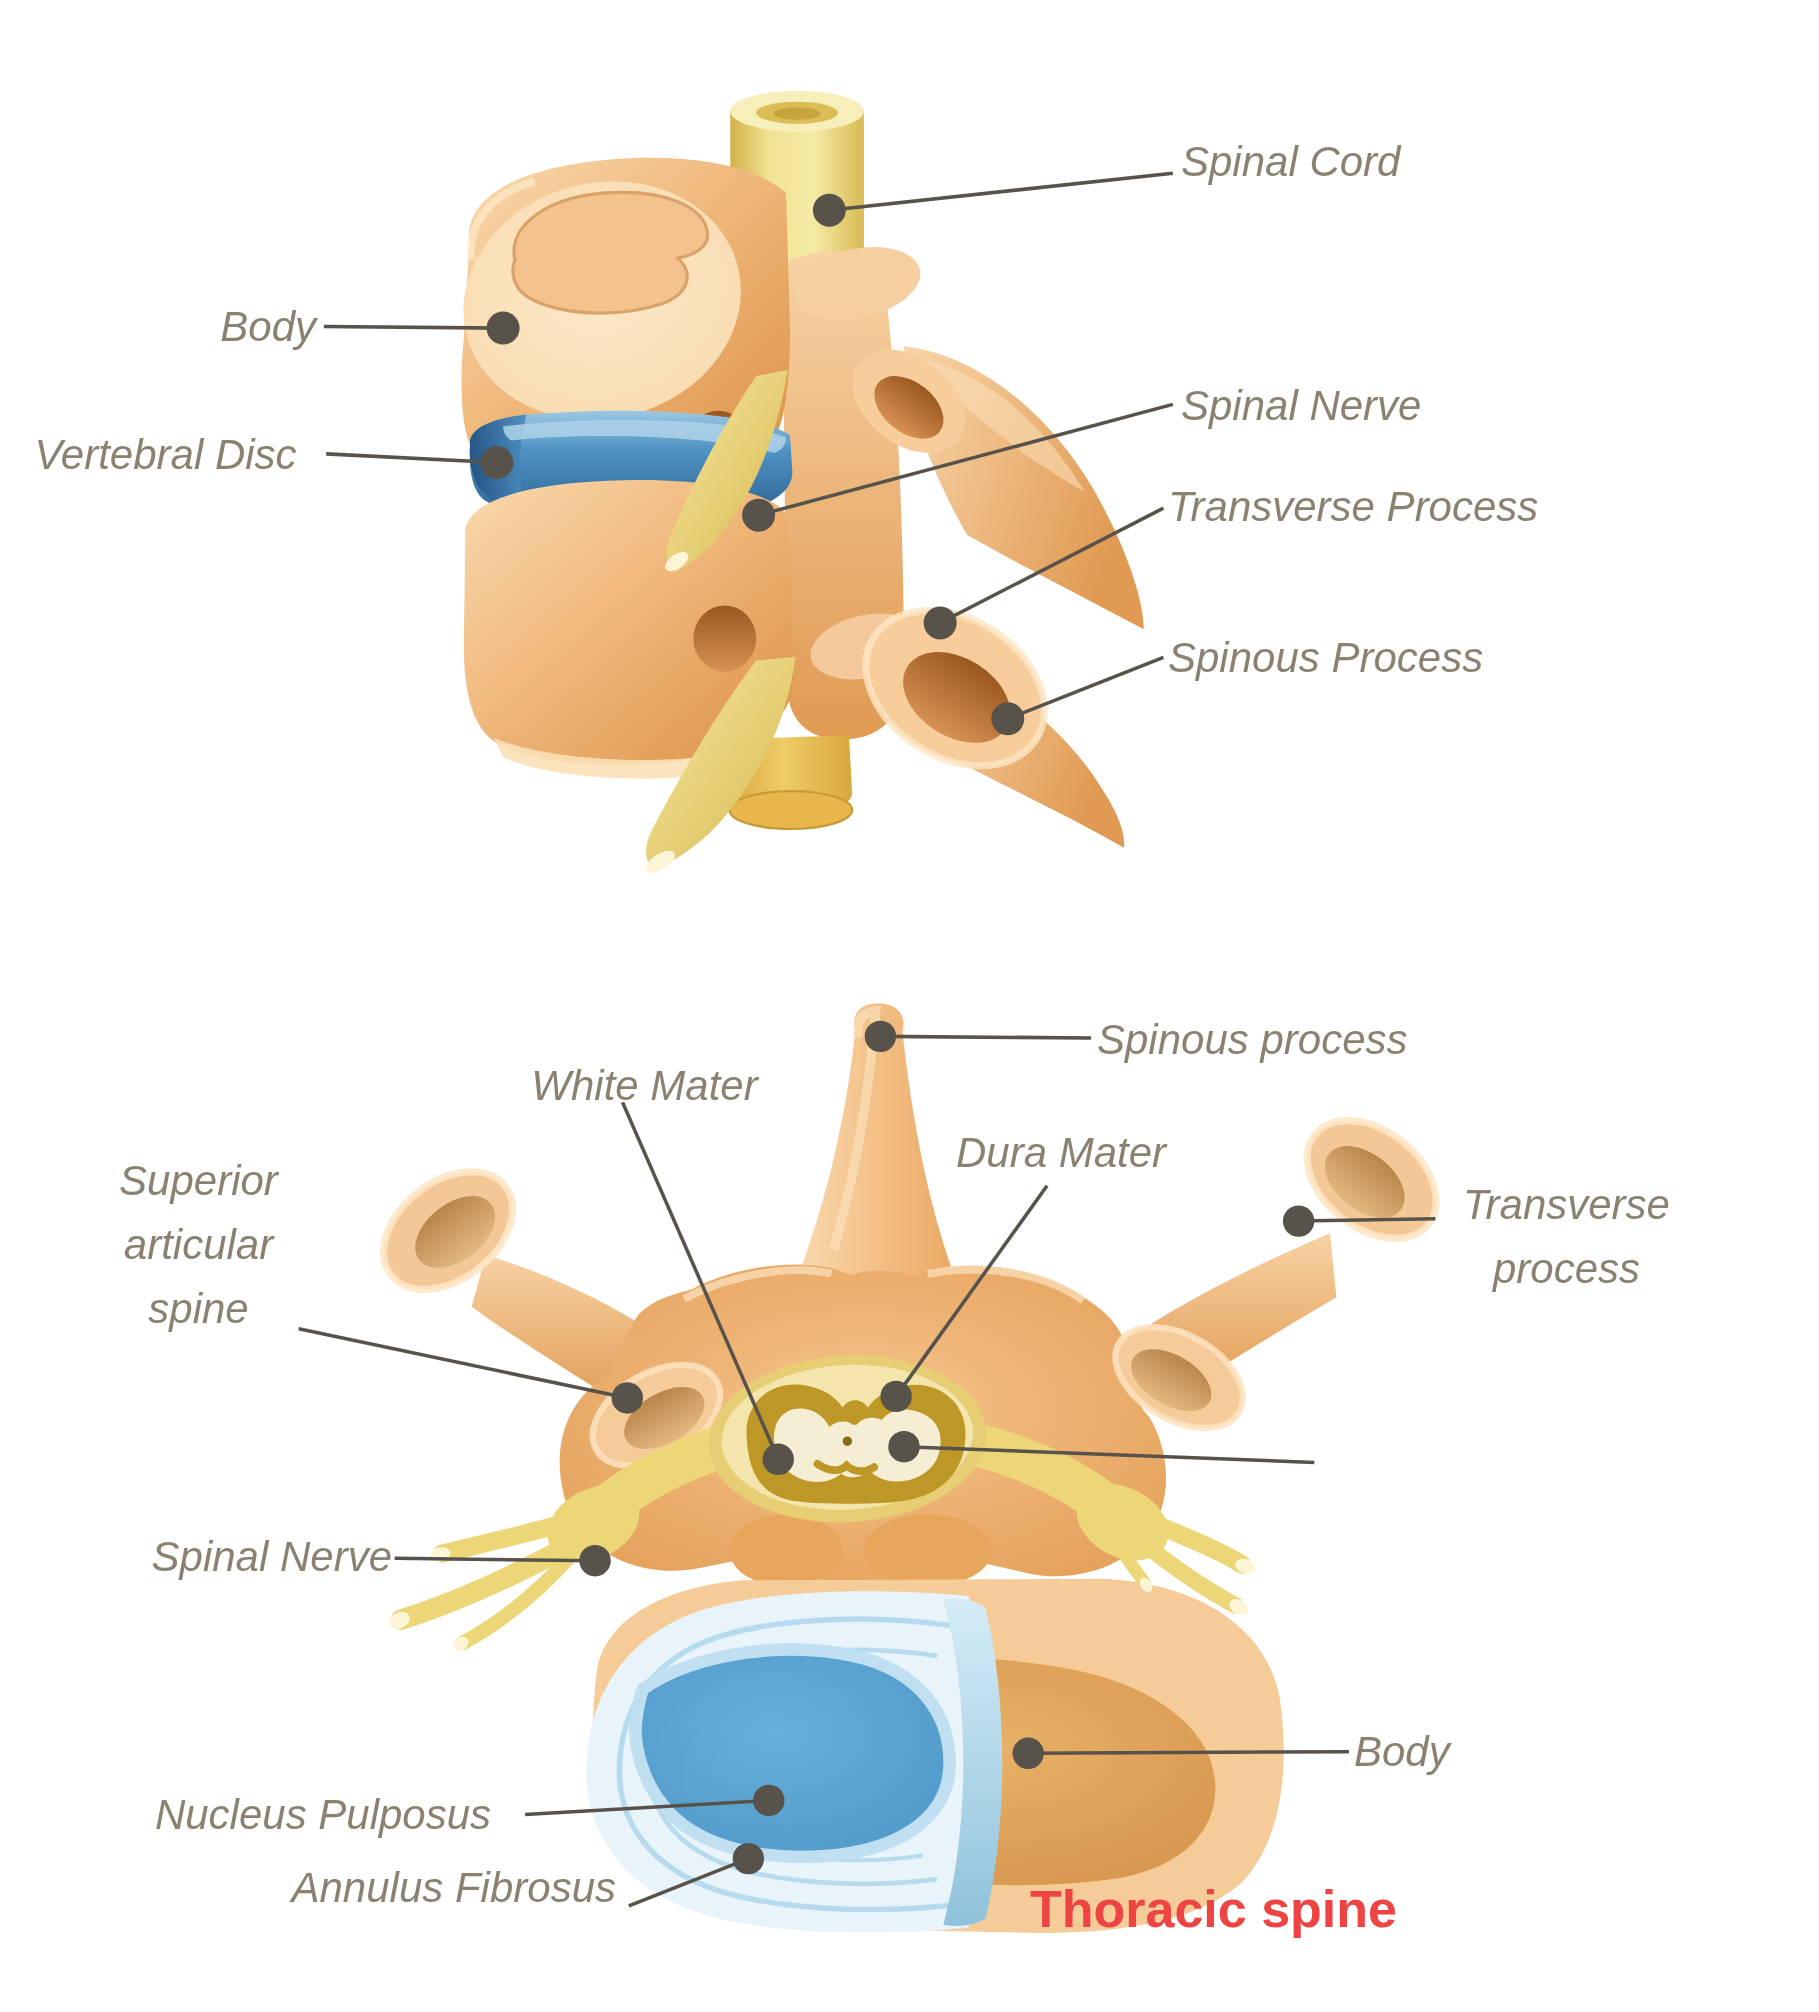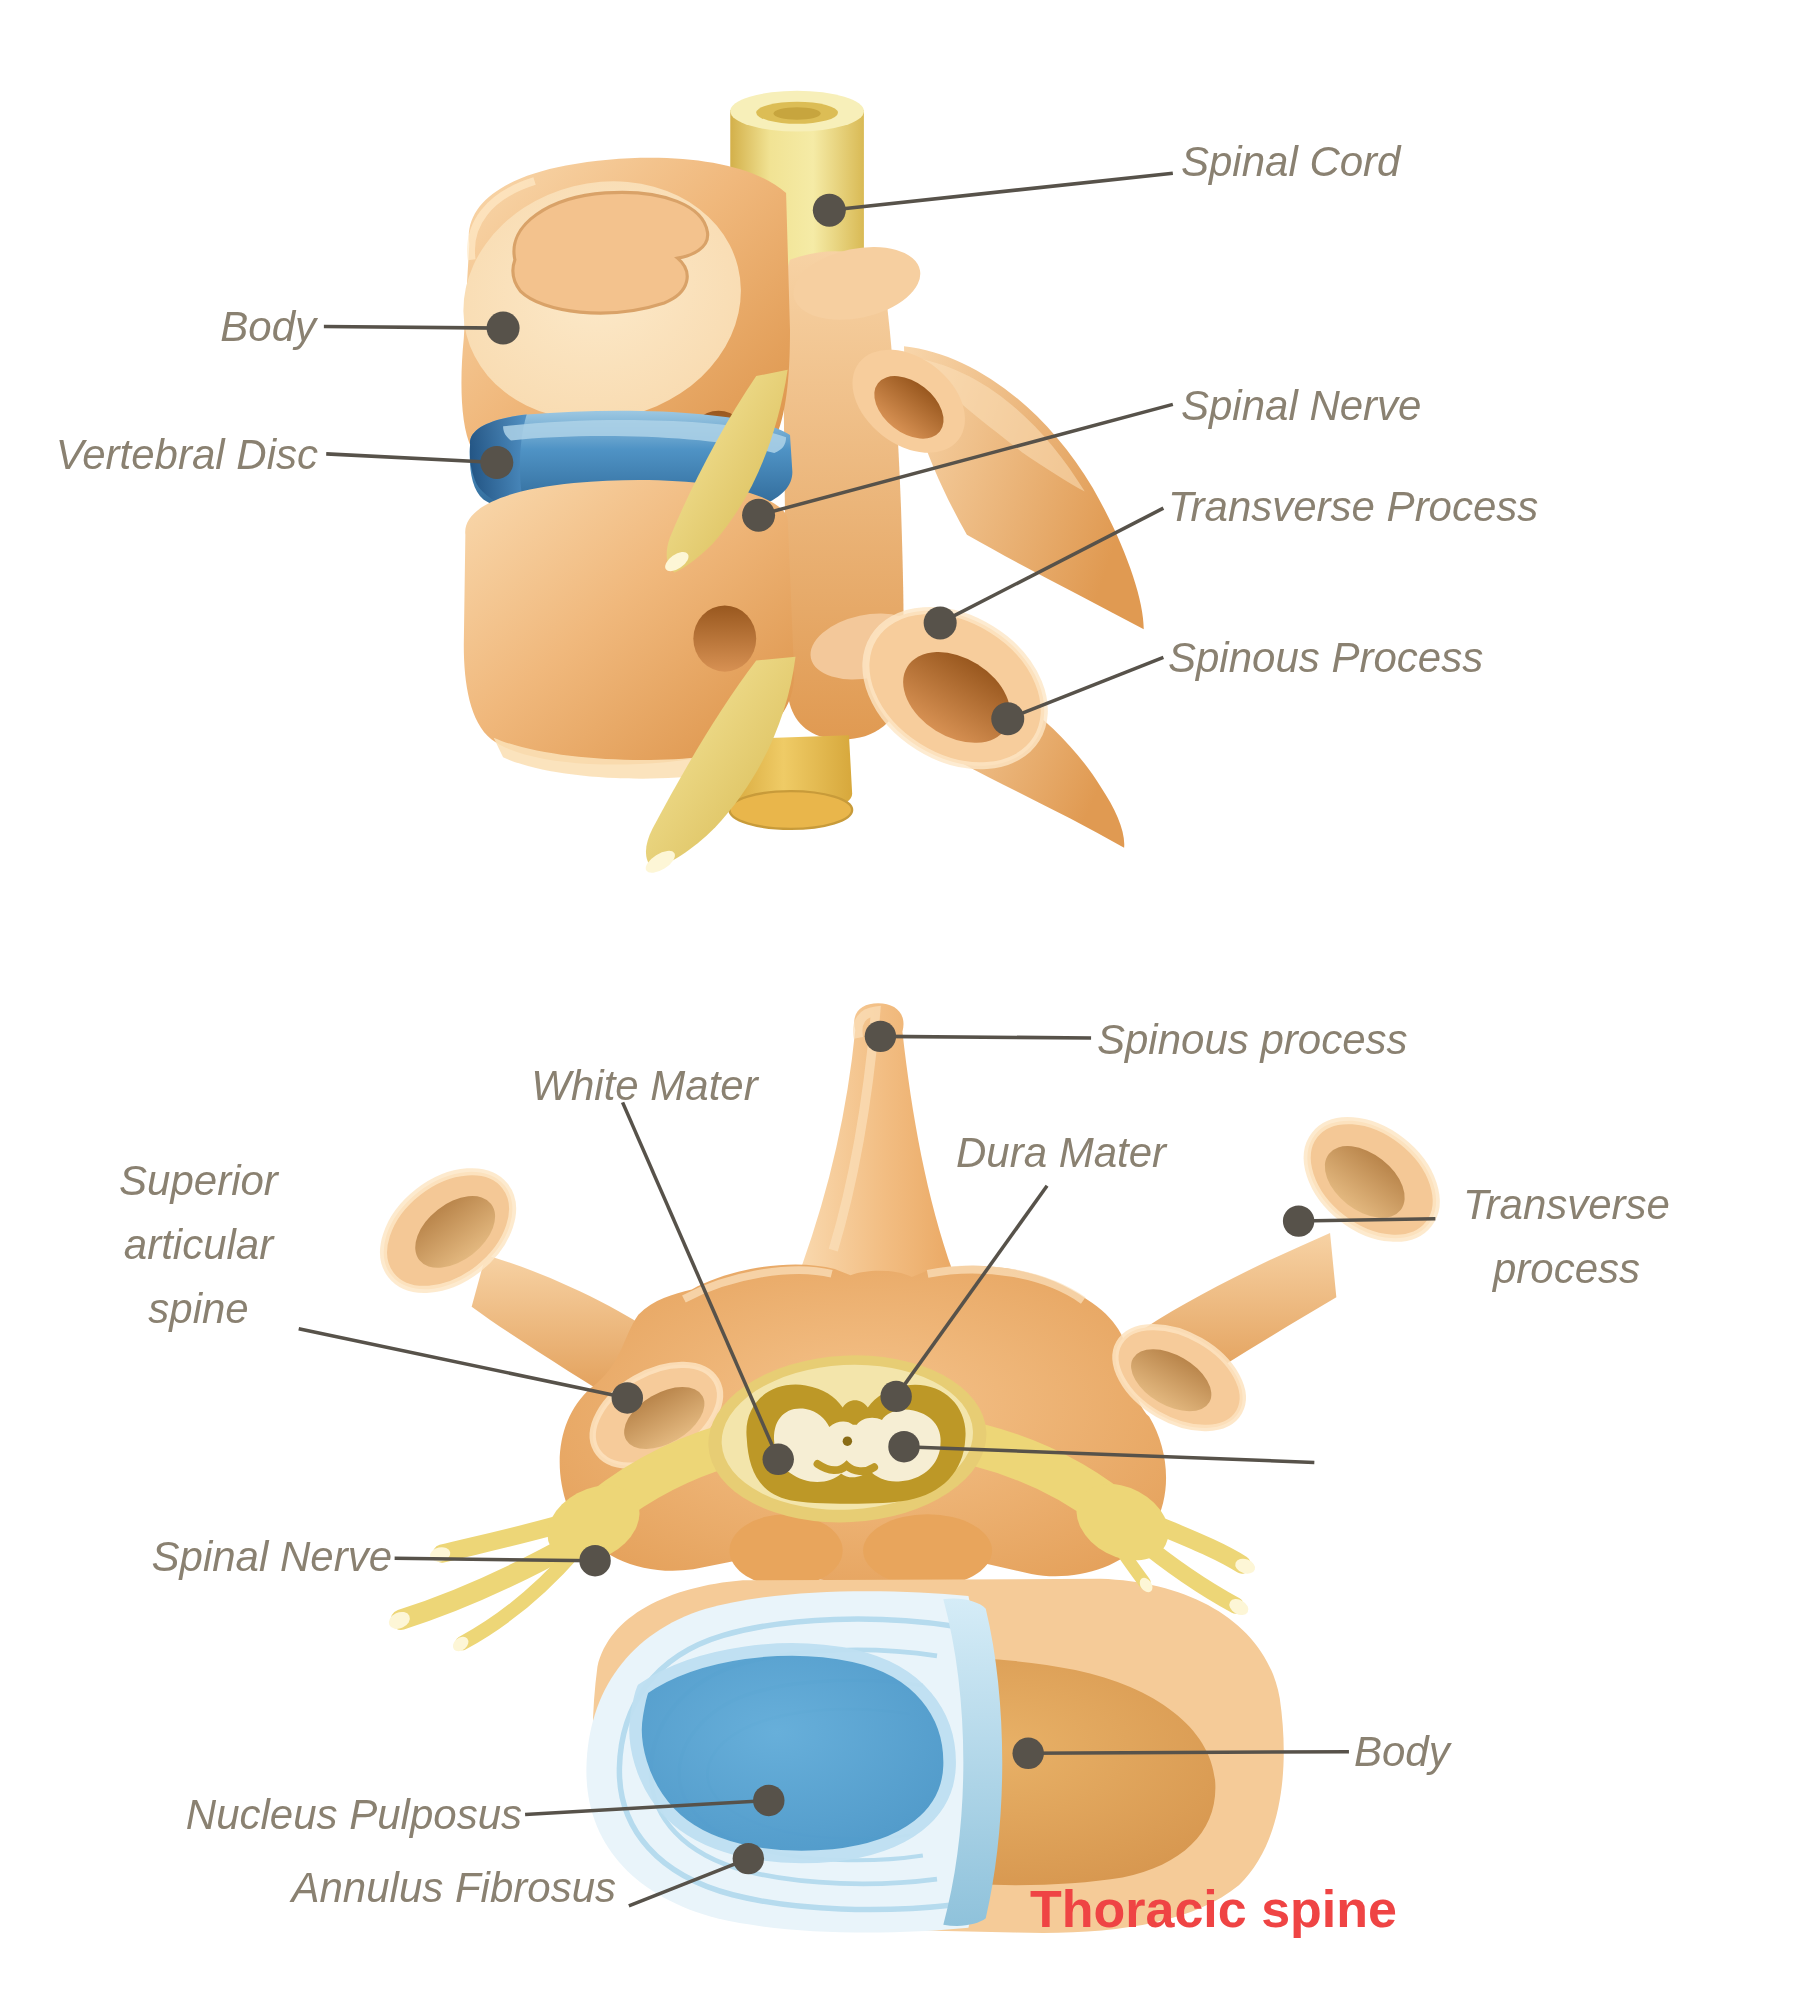--- a/index.html
+++ b/index.html
@@ -327,34 +327,34 @@
       <g>
             <line x1="800" y1="2424" x2="952" y2="2364"></line>
             <circle cx="952" cy="2364" r="20" stroke="none"></circle>
           </g>
     </g>
   </g>
 </svg>
 
 <div class="lbl" style="left:1181px;top:138px;width:330px;">Spinal Cord</div>
 <div class="lbl right" style="left:80px;top:303px;width:236px;">Body</div>
-<div class="lbl right" style="left:41px;top:431px;width:277px;">Vertebral Disc</div>
+<div class="lbl right" style="left:27px;top:431px;width:277px;text-align:center;">Vertebral Disc</div>
 <div class="lbl" style="left:1181px;top:382px;width:330px;">Spinal Nerve</div>
 <div class="lbl" style="left:1168px;top:483px;width:409px;">Transverse Process</div>
 <div class="lbl" style="left:1168px;top:634px;width:409px;">Spinous Process</div>
 
 <div class="lbl center" style="left:511px;top:1038px;width:267px;margin-top:24px;">White Mater</div>
 <div class="lbl" style="left:1097px;top:1016px;width:377px;">Spinous process</div>
 <div class="lbl center spread" style="left:1437px;top:1173px;width:259px;">Transverse
 process</div>
 <div class="lbl" style="left:956px;top:1129px;width:330px;">Dura Mater</div>
 <div class="lbl center spread" style="left:69px;top:1149px;width:259px;">Superior
 articular
 spine</div>
 <div class="lbl right" style="left:112px;top:1533px;width:280px;">Spinal Nerve</div>
-<div class="lbl right" style="left:156px;top:1791px;width:366px;">Nucleus Pulposus</div>
+<div class="lbl right" style="left:140px;top:1791px;width:366px;text-align:center;">Nucleus Pulposus</div>
 <div class="lbl" style="left:1354px;top:1728px;width:236px;">Body</div>
 <div class="lbl right" style="left:253px;top:1864px;width:363px;">Annulus Fibrosus</div>
 
 <div class="title" style="left:1030px;top:1879px;width:440px;">Thoracic spine</div>
 
 </div>
 
 
 </body></html>

